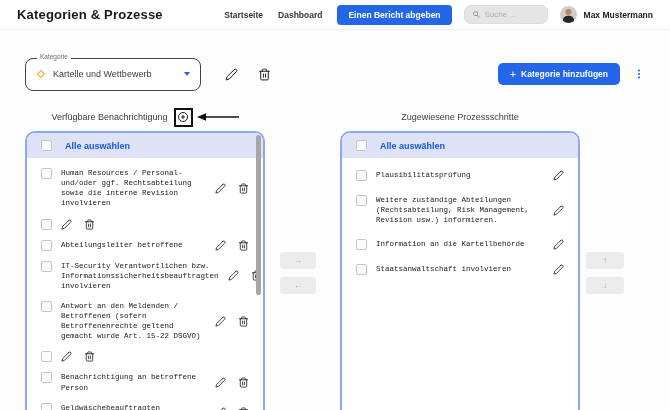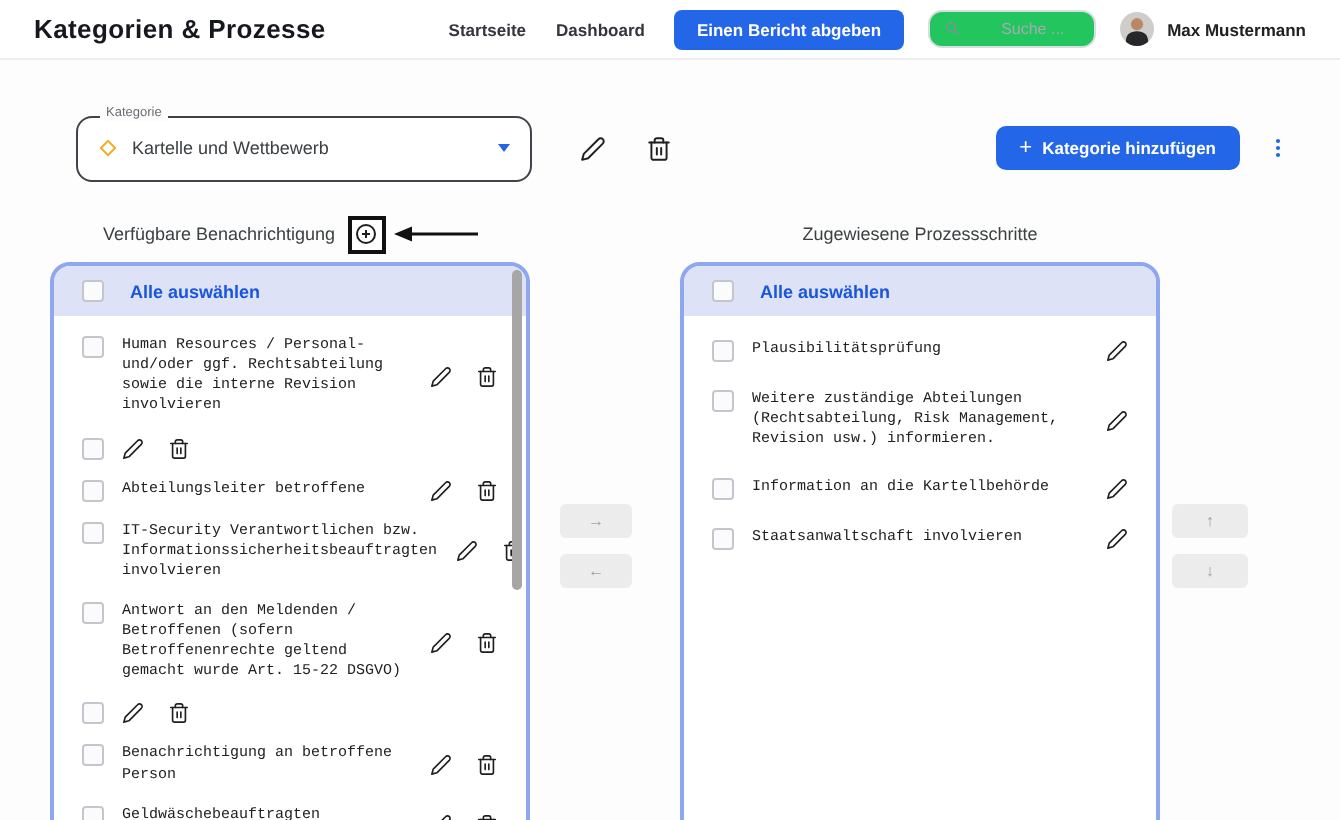--- a/index.html
+++ b/index.html
@@ -7,32 +7,32 @@
   body { font-family:"Liberation Sans", sans-serif; background:#fdfdfd; overflow:hidden; }
   .screen { position:relative; width:670px; height:410px; overflow:hidden; }
 
   
   .topbar { position:absolute; top:0; left:0; right:0; height:30px; background:#ffffff;
             border-bottom:1px solid #eceef1; display:flex; align-items:center; padding:12px 17px;justify-content:flex-end; }
   .app-title { font-size:13px; font-weight:700; color:#16181d; letter-spacing:.2px; margin-right:auto; }
   .nav-link { font-size:8.5px; font-weight:600; color:#33363c; margin-right:15px; cursor:pointer; }
   .report-btn { background:#2367e8; color:#fff; border:none; border-radius:4px; font-size:8.5px;
                 font-weight:600; padding:5px 11px; margin-right:12px; font-family:inherit; cursor:pointer; }
-  .search-box { display:flex; align-items:center; gap:20px; border:1px solid #d9dce1; border-radius:7px;
-                background:#22c55e; height:19px; width:84px; padding:0 7px; margin-right:12px; }
+  .search-box { display:flex; align-items:center; gap:4px; border:1px solid #d9dce1; border-radius:7px;
+                background:#e5e5e5; height:19px; width:84px; padding:0 7px; margin-right:12px; }
   .search-box input { border:none; outline:none; width:100%; font-size:8px; color:#4a4d52;
                       font-family:inherit; background:transparent; }
   .search-box input::placeholder { color:#a7abb1; }
   .avatar { width:17px; height:17px; border-radius:50%; overflow:hidden; flex-shrink:0; margin-right:7px; }
   .user-name { font-size:8.5px; font-weight:700; color:#202124; white-space:nowrap; }
 
   
   .cat-row { position:absolute; top:56px; left:25px; right:25px; height:36px; display:flex; align-items:center; }
-  .cat-select { position:relative; width:228px; height:33px; border:1.5px solid #404349; border-radius:8px;
-                background:#fff; display:flex; align-items:center; padding:0 10px; cursor:pointer;margin-left:13px; }
+  .cat-select { position:relative; width:176px; height:33px; border:1.5px solid #404349; border-radius:8px;
+                background:#fff; display:flex; align-items:center; padding:0 10px; cursor:pointer; }
   .cat-float-label { position:absolute; top:-4.5px; left:11px; background:#fdfdfd; padding:0 3px;
                      font-size:6.5px; color:#6a6e74; line-height:1; }
   .diamond { width:6px; height:6px; border:1.5px solid #f0ad1e; transform:rotate(45deg); margin:0 9px 0 2px; flex-shrink:0; }
   .cat-value { flex:1; font-size:9px; color:#3c4043; }
   .caret-down { width:0; height:0; border-left:3.5px solid transparent; border-right:3.5px solid transparent;
                 border-top:4.5px solid #2367e8; }
   .icon-btn { background:none; border:none; padding:0; cursor:pointer; display:flex; align-items:center; justify-content:center; }
   .cat-edit { margin-left:24px; }
   .cat-del  { margin-left:20px; }
   .add-cat-btn { margin-left:auto; background:#2367e8; color:#fff; border:none; border-radius:5px;

